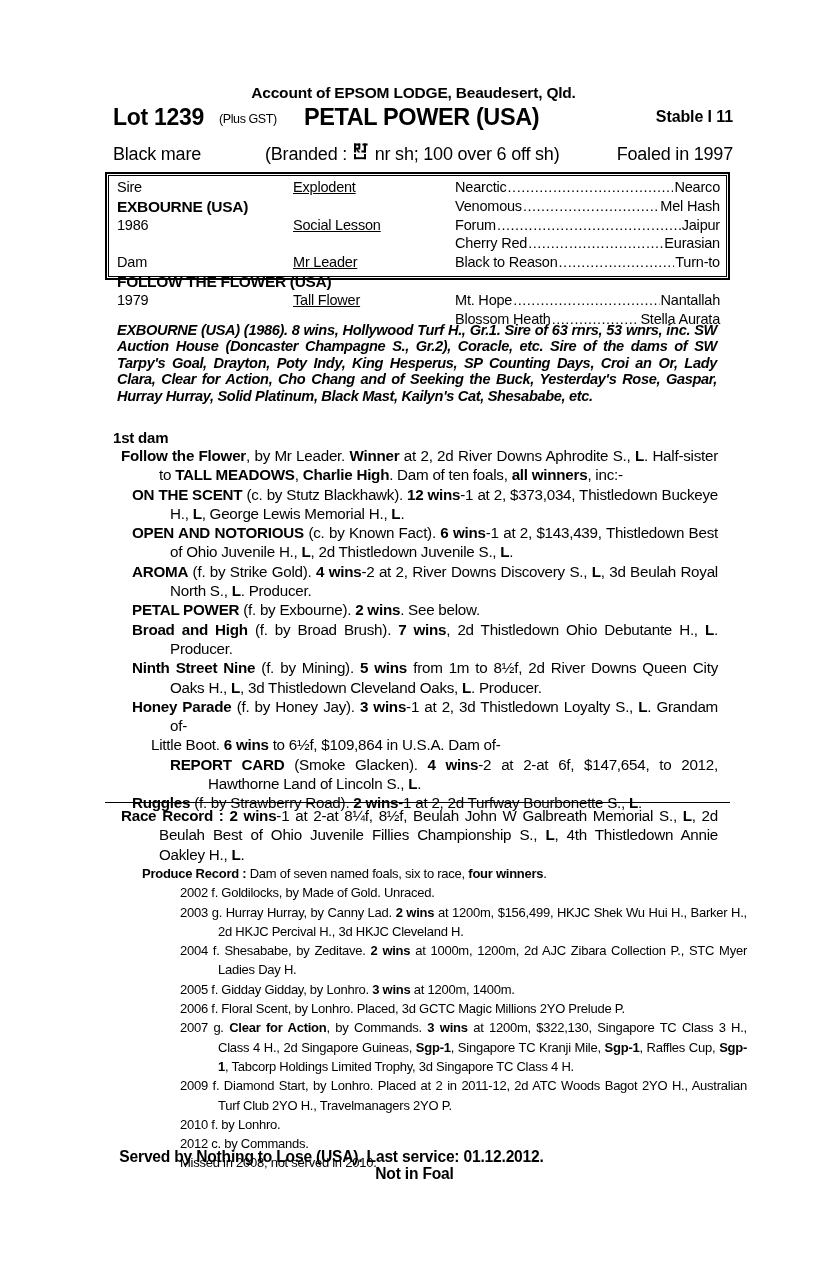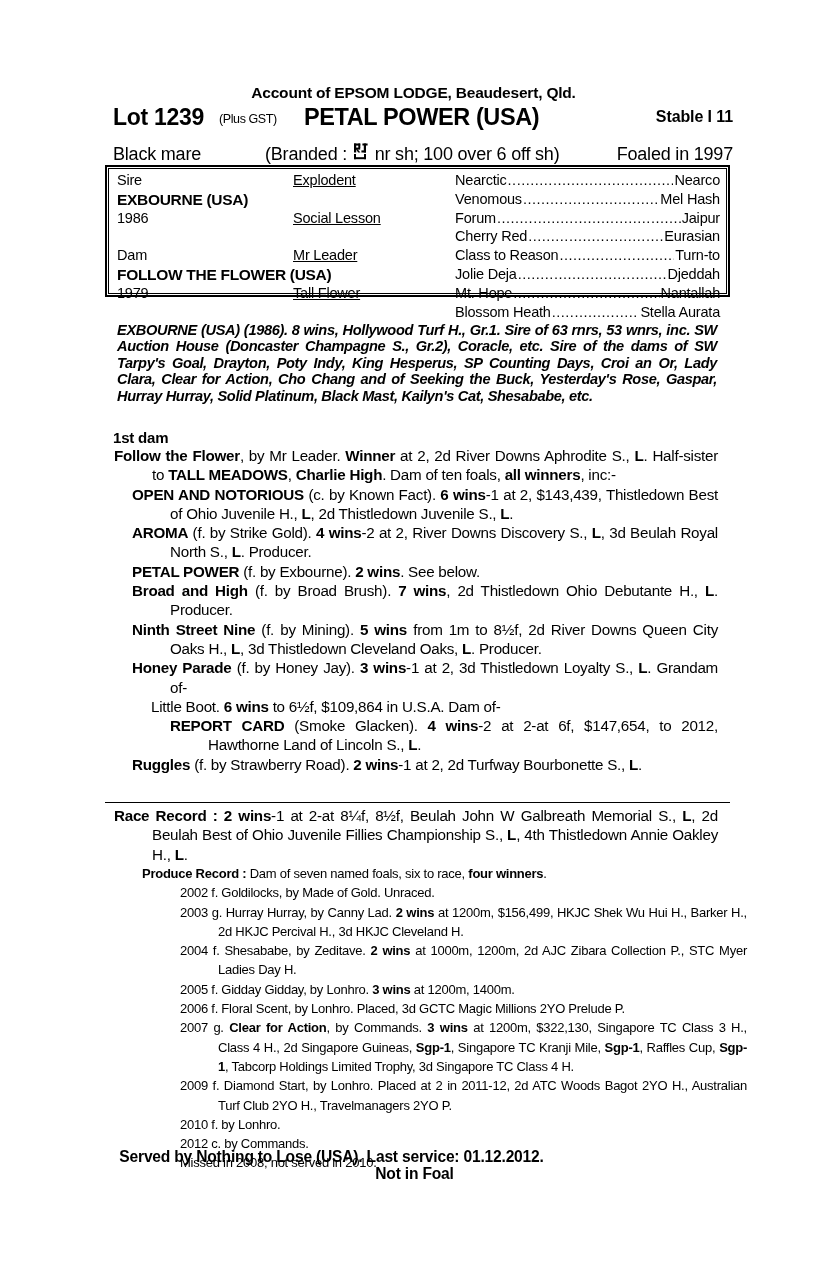--- a/index.html
+++ b/index.html
@@ -87,23 +87,23 @@
     vertical-align: -3px;
     margin: 0 1px 0 0;
     overflow: visible;
   }
   .brand-mark svg { position: absolute; left: 0; top: -5px; }
   .foaled { position: absolute; right: 0; top: 0; }
 
   
   .ped-table {
     position: absolute;
-    left: 105px; top: 165px;
+    left: 105px; top: 172px;
     width: 625px;
-    height: 132px;
+    height: 108px;
     border: 2.5px solid #000;
     box-sizing: border-box;
     background: #fff;
   }
   .ped-table::after {
     content: "";
     position: absolute;
     left: 1px; top: 1px; right: 1px; bottom: 1px;
     border: 0.8px solid #000;
     pointer-events: none;
@@ -181,21 +181,21 @@
     left: 113px; top: 446px;
     width: 605px;
     font-size: 15.2px;
     line-height: 19.3px;
     letter-spacing: -0.25px;
   }
   .entry {
     text-align: justify;
     text-indent: 0;
   }
-  .entry.lvl0 { margin-left: 1px;    text-indent: 0;   padding-left: 38px; }
+  .entry.lvl0 { margin-left: 8px;    text-indent: 0;   padding-left: 38px; }
   .entry.lvl0 > .first { margin-left: -38px; }
   .entry.lvl1 { padding-left: 57px; }
   .entry.lvl1 > .first { margin-left: -38px; }
   .entry.lvl2 { padding-left: 76px; }
   .entry.lvl2 > .first { margin-left: -38px; }
   .entry.lvl3 { padding-left: 95px; }
   .entry.lvl3 > .first { margin-left: -38px; }
   .entry b { font-weight: bold; }
 
   
@@ -327,33 +327,28 @@
           <div class="ped-col3">
             <span>Cherry Red</span>
             <span class="lead-dots"></span>
             <span class="gp-right">Eurasian</span>
           </div>
         </div>
         <div class="ped-row">
           <div class="ped-col1">Dam</div>
           <div class="ped-col2">Mr Leader</div>
           <div class="ped-col3">
-            <span>Class to Reason</span>
+            <span>Black to Reason</span>
             <span class="lead-dots"></span>
             <span class="gp-right">Turn-to</span>
           </div>
         </div>
         <div class="ped-row">
           <div class="ped-col1 bold">FOLLOW THE FLOWER (USA)</div>
           <div class="ped-col2"></div>
-          <div class="ped-col3">
-            <span>Jolie Deja</span>
-            <span class="lead-dots"></span>
-            <span class="gp-right">Djeddah</span>
-          </div>
         </div>
         <div class="ped-row">
           <div class="ped-col1">1979</div>
           <div class="ped-col2">Tall Flower</div>
           <div class="ped-col3">
             <span>Mt. Hope</span>
             <span class="lead-dots"></span>
             <span class="gp-right">Nantallah</span>
           </div>
         </div>
@@ -367,20 +362,21 @@
           </div>
         </div>
       </div>
   </div>
 
   <div class="sire-para">EXBOURNE (USA) (1986). 8 wins, Hollywood Turf H., Gr.1. Sire of 63 rnrs, 53 wnrs, inc. SW Auction House (Doncaster Champagne S., Gr.2), Coracle, etc. Sire of the dams of SW Tarpy's Goal, Drayton, Poty Indy, King Hesperus, SP Counting Days, Croi an Or, Lady Clara, Clear for Action, Cho Chang and of Seeking the Buck, Yesterday's Rose, Gaspar, Hurray Hurray, Solid Platinum, Black Mast, Kailyn's Cat, Shesababe, etc.</div>
 
   <div class="dam-head">1st dam</div>
   <div class="dam-body" id="dam-body">
       <div class="entry lvl0"><b class="first">Follow the Flower</b><span>, by Mr Leader. </span><b>Winner</b><span> at 2, 2d River Downs Aphrodite S., </span><b>L</b><span>. Half-sister to </span><b>TALL MEADOWS</b><span>, </span><b>Charlie High</b><span>. Dam of ten foals, </span><b>all winners</b><span>, inc:-</span></div>
+      <div class="entry lvl1"><b class="first">ON THE SCENT</b><span> (c. by Stutz Blackhawk). </span><b>12 wins</b><span>-1 at 2, $373,034, Thistledown Buckeye H., </span><b>L</b><span>, George Lewis Memorial H., </span><b>L</b><span>.</span></div>
       <div class="entry lvl1"><b class="first">OPEN AND NOTORIOUS</b><span> (c. by Known Fact). </span><b>6 wins</b><span>-1 at 2, $143,439, Thistledown Best of Ohio Juvenile H., </span><b>L</b><span>, 2d Thistledown Juvenile S., </span><b>L</b><span>.</span></div>
       <div class="entry lvl1"><b class="first">AROMA</b><span> (f. by Strike Gold). </span><b>4 wins</b><span>-2 at 2, River Downs Discovery S., </span><b>L</b><span>, 3d Beulah Royal North S., </span><b>L</b><span>. Producer.</span></div>
       <div class="entry lvl1"><b class="first">PETAL POWER</b><span> (f. by Exbourne). </span><b>2 wins</b><span>. See below.</span></div>
       <div class="entry lvl1"><b class="first">Broad and High</b><span> (f. by Broad Brush). </span><b>7 wins</b><span>, 2d Thistledown Ohio Debutante H., </span><b>L</b><span>. Producer.</span></div>
       <div class="entry lvl1"><b class="first">Ninth Street Nine</b><span> (f. by Mining). </span><b>5 wins</b><span> from 1m to 8½f, 2d River Downs Queen City Oaks H., </span><b>L</b><span>, 3d Thistledown Cleveland Oaks, </span><b>L</b><span>. Producer.</span></div>
       <div class="entry lvl1"><b class="first">Honey Parade</b><span> (f. by Honey Jay). </span><b>3 wins</b><span>-1 at 2, 3d Thistledown Loyalty S., </span><b>L</b><span>. Grandam of-</span></div>
       <div class="entry lvl2"><span class="first">Little Boot. </span><b>6 wins</b><span> to 6½f, $109,864 in U.S.A. Dam of-</span></div>
       <div class="entry lvl3"><b class="first">REPORT CARD</b><span> (Smoke Glacken). </span><b>4 wins</b><span>-2 at 2-at 6f, $147,654, to 2012, Hawthorne Land of Lincoln S., </span><b>L</b><span>.</span></div>
       <div class="entry lvl1"><b class="first">Ruggles</b><span> (f. by Strawberry Road). </span><b>2 wins</b><span>-1 at 2, 2d Turfway Bourbonette S., </span><b>L</b><span>.</span></div>
     </div>

